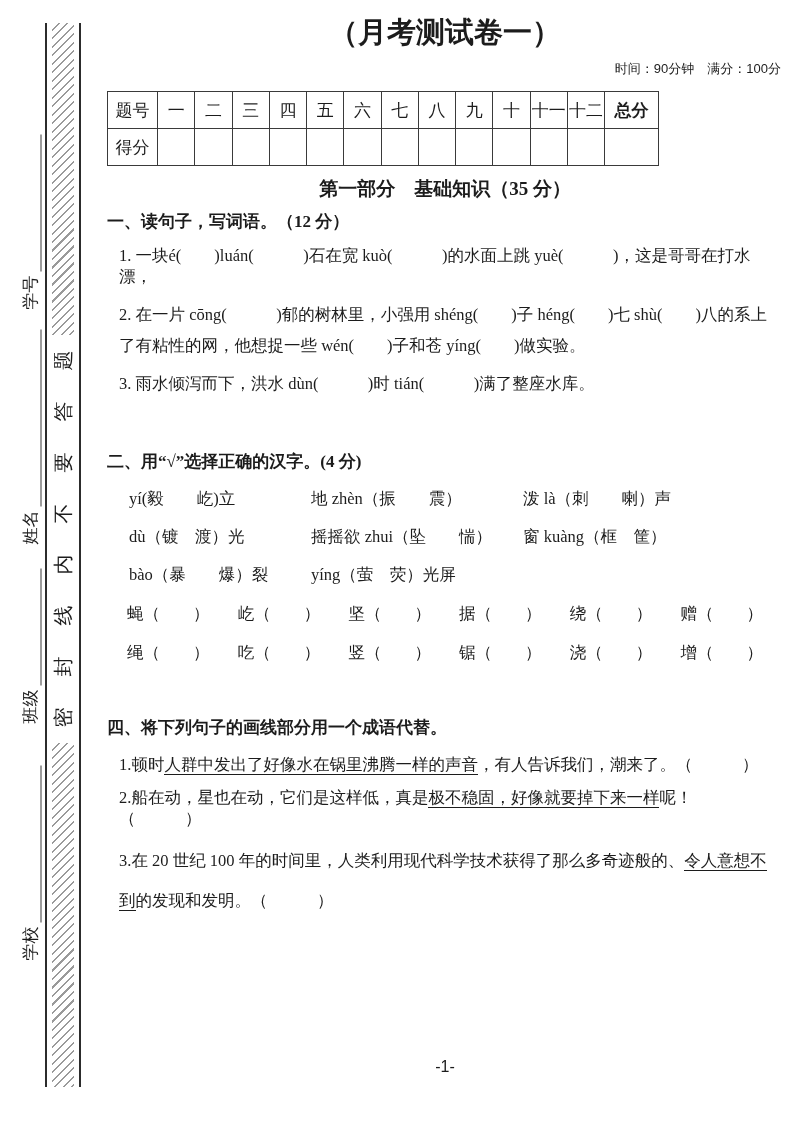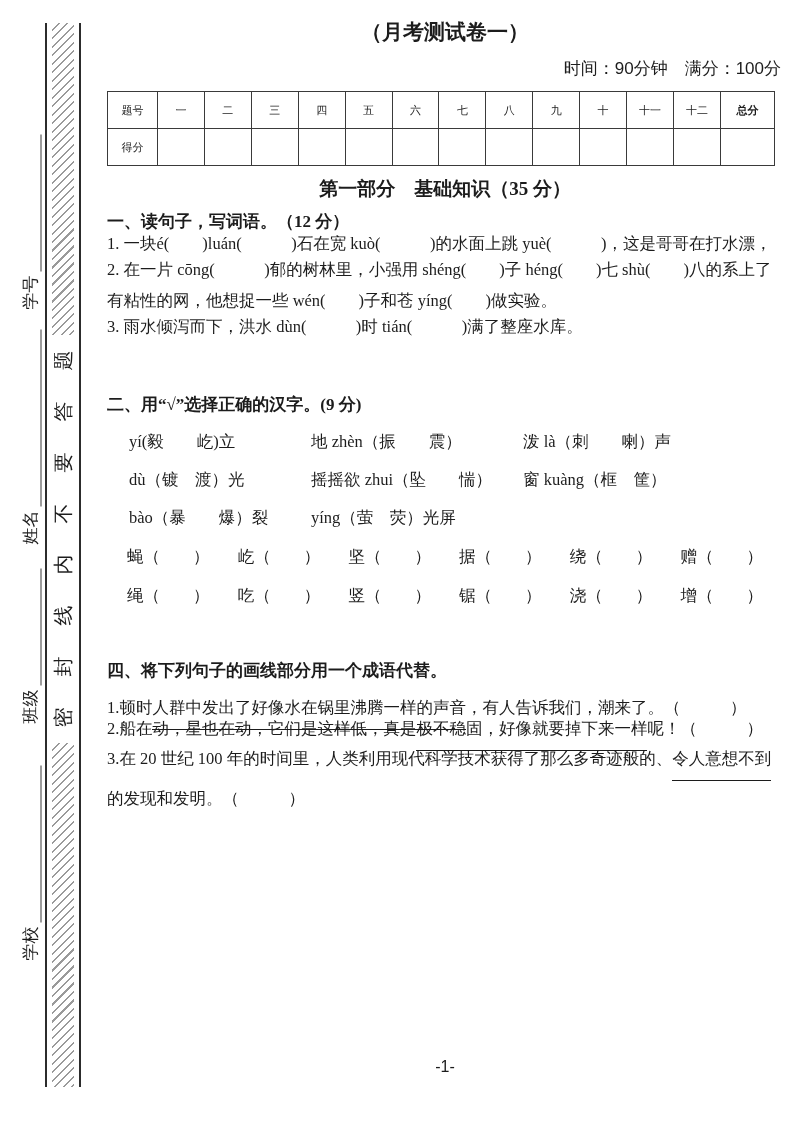--- a/index.html
+++ b/index.html
@@ -34,64 +34,64 @@
   }
   .seal-chars span{display:block;transform:rotate(-90deg);}
   
   .content{position:absolute;left:107px;top:0;width:676px;}
   .title{
     margin:44px 0 0;text-align:center;font-size:41px;line-height:52px;
     font-weight:700;font-family:"Liberation Sans","DejaVu Sans",sans-serif;
     letter-spacing:1px;white-space:nowrap;
   }
   .subtitle{
-    margin-top:13px;text-align:center;font-size:21px;line-height:38px;
+    margin-top:13px;text-align:center;font-size:29px;line-height:38px;
     font-weight:700;font-family:"Liberation Sans","DejaVu Sans",sans-serif;
   }
   .meta{
-    margin-top:7px;text-align:right;font-size:17px;line-height:22px;
+    margin-top:7px;text-align:right;font-size:13px;line-height:22px;
     font-family:"Liberation Sans","DejaVu Sans",sans-serif;padding-right:2px;
   }
   table.score{
-    margin-top:11px;border-collapse:collapse;width:668px;table-layout:fixed;
-    font-size:11px;
+    margin-top:11px;border-collapse:collapse;width:552px;table-layout:fixed;
+    font-size:17px;
   }
   table.score td{
     border:1.4px solid #3a3a3a;height:36px;text-align:center;vertical-align:middle;
     padding:0;
   }
   td.bold{font-weight:700;}
   .part-heading{
     margin-top:12px;text-align:center;font-size:19px;line-height:22px;font-weight:700;
   }
   .sec-heading{
     font-size:17px;line-height:22px;font-weight:700;
   }
   .sec-heading.s1{margin-top:11px;}
   .sec-heading.s2{margin-top:57px;}
   .sec-heading.s3{margin-top:51px;}
   .sec-heading.s4{margin-top:54px;}
-  p.q{margin:0;font-size:16.5px;line-height:21px;}
+  p.q{margin:12px;font-size:16.5px;line-height:21px;}
   .q1-i0{margin-top:15px;}
   .q1-i1{margin-top:17px;line-height:31px !important;}
   .q1-i2{margin-top:14px;font-family:Liberation Serif, serif;}
   .hz-grid{
     margin-top:15px;padding-left:22px;display:grid;
     grid-template-columns:182px 212px auto;row-gap:17px;
     font-size:16.5px;line-height:21px;
   }
   .zc-row{
     margin:18px 20px 0 20px;display:flex;justify-content:space-between;
     font-size:16.5px;line-height:21px;
   }
   .zc-row:first-of-type{margin-top:16px;}
   .q4-item{margin-top:19px;}
   .q4-item.first{margin-top:15px;}
   .q4-item.tall{line-height:40px !important;}
-  .ul{border-bottom:1.2px solid #1c1c1c;padding-bottom:12px;}
+  .ul{border-bottom:1.2px solid #1c1c1c;padding-bottom:0;}
   .pageno{
     position:absolute;left:107px;width:676px;top:1058px;text-align:center;
     font-size:16px;font-family:"Liberation Sans","DejaVu Sans",sans-serif;
   }
 </style>
 </head>
 <body>
 
 <div>
   <div class="seal-label" style="width:175px;left:-57px;top:211px;">
@@ -185,21 +185,21 @@
   </tbody>
     </table>
 
   <div class="part-heading">第一部分　基础知识（35 分）</div>
 
   <div class="sec-heading s1">一、读句子，写词语。（12 分）</div>
   <p class="q q1-i0">1. 一块é(　　)luán(　　　)石在宽 kuò(　　　)的水面上跳 yuè(　　　)，这是哥哥在打水漂，</p>
   <p class="q q1-i1">2. 在一片 cōng(　　　)郁的树林里，小强用 shéng(　　)子 héng(　　)七 shù(　　)八的系上了有粘性的网，他想捉一些 wén(　　)子和苍 yíng(　　)做实验。</p>
   <p class="q q1-i2">3. 雨水倾泻而下，洪水 dùn(　　　)时 tián(　　　)满了整座水库。</p>
 
-  <div class="sec-heading s2">二、用“√”选择正确的汉字。(9 分)</div>
+  <div class="sec-heading s2">二、用“√”选择正确的汉字。(4 分)</div>
   <div class="hz-grid">
     <span>yí(毅　　屹)立</span>
     <span>地 zhèn（振　　震）</span>
     <span>泼 là（刺　　喇）声</span>
     <span>dù（镀　渡）光</span>
     <span>摇摇欲 zhui（坠　　惴）</span>
     <span>窗 kuàng（框　筐）</span>
     <span>bào（暴　　爆）裂</span>
     <span>yíng（萤　荧）光屏</span>
   </div>

